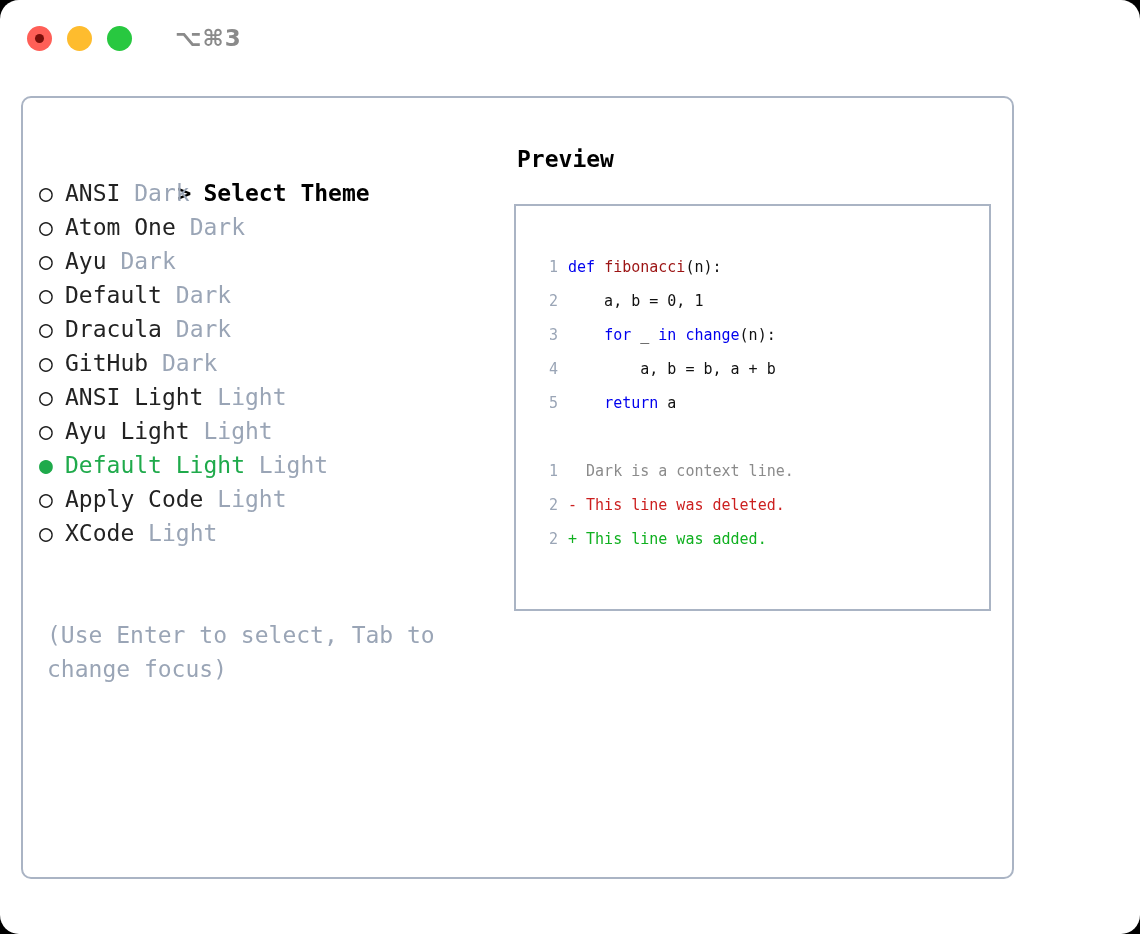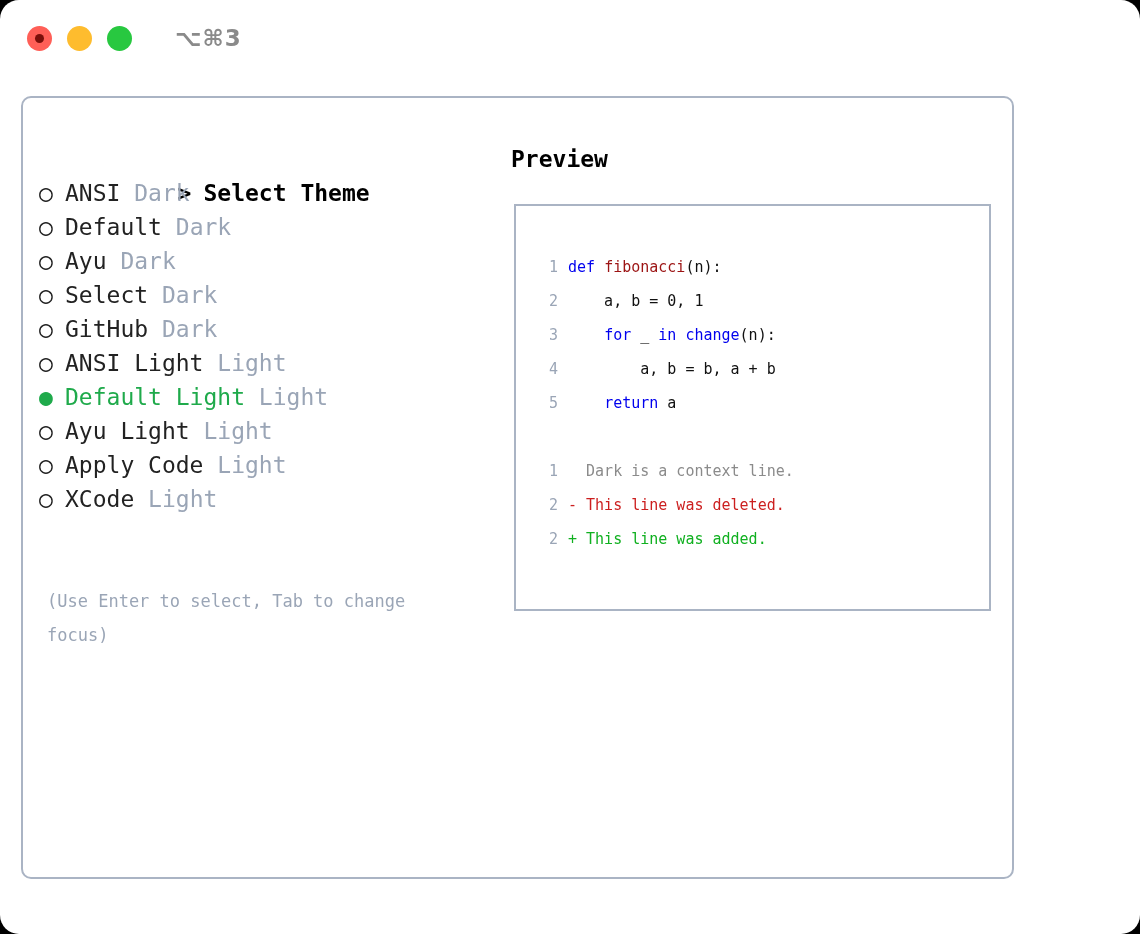--- a/index.html
+++ b/index.html
@@ -115,42 +115,42 @@
   }
   .row.selected .label { color: #1faa4b; }
   .row.selected .marker { color: #1faa4b; }
   .suffix { color: #9aa5b6; }
   .label { color: #222222; }
 
   .gap-sm { height: 34px; }
   .gap-md { height: 34px; }
 
   #hint {
-    font-size: 17px;
+    font-size: 23px;
     line-height: 34px;
     color: #9aa5b6;
     width: 410px;
     white-space: pre-wrap;
     padding-left: 8px;
     box-sizing: border-box;
   }
 
   
   #right-col {
     flex: 1 1 auto;
     padding: 44px 0 0 0;
     box-sizing: border-box;
     position: relative;
   }
   #preview-title {
     font-size: 23px;
     line-height: 34px;
     font-weight: bold;
     color: #000000;
-    margin-left: 8px;
+    margin-left: 14px;
     white-space: pre;
   }
   #preview-box {
     position: absolute;
     left: 11px;
     top: 106px;
     width: 477px;
     height: 407px;
     border: 2px solid #aab4c4;
     box-sizing: border-box;
@@ -195,27 +195,28 @@
     <div id="panel-inner">
 
       <div id="left-col">
 
         <div class="row header">
           <span class="marker">&gt; </span><span>Select Theme</span>
         </div>
 
         <div id="theme-list">
             <div class="row"><span class="marker">○ </span><span class="label">ANSI</span><span class="suffix"> Dark</span></div>
+            <div class="row"><span class="marker">○ </span><span class="label">Atom One</span><span class="suffix"> Dark</span></div>
+            <div class="row"><span class="marker">○ </span><span class="label">Ayu</span><span class="suffix"> Dark</span></div>
             <div class="row"><span class="marker">○ </span><span class="label">Default</span><span class="suffix"> Dark</span></div>
-            <div class="row"><span class="marker">○ </span><span class="label">Ayu</span><span class="suffix"> Dark</span></div>
-            <div class="row"><span class="marker">○ </span><span class="label">Select</span><span class="suffix"> Dark</span></div>
+            <div class="row"><span class="marker">○ </span><span class="label">Dracula</span><span class="suffix"> Dark</span></div>
             <div class="row"><span class="marker">○ </span><span class="label">GitHub</span><span class="suffix"> Dark</span></div>
             <div class="row"><span class="marker">○ </span><span class="label">ANSI Light</span><span class="suffix"> Light</span></div>
+            <div class="row"><span class="marker">○ </span><span class="label">Ayu Light</span><span class="suffix"> Light</span></div>
             <div class="row selected"><span class="marker">● </span><span class="label">Default Light</span><span class="suffix"> Light</span></div>
-            <div class="row"><span class="marker">○ </span><span class="label">Ayu Light</span><span class="suffix"> Light</span></div>
             <div class="row"><span class="marker">○ </span><span class="label">Apply Code</span><span class="suffix"> Light</span></div>
             <div class="row"><span class="marker">○ </span><span class="label">XCode</span><span class="suffix"> Light</span></div>
           </div>
 
         <div class="gap-sm"></div>
 
 
 
         <div class="gap-md"></div>
 

